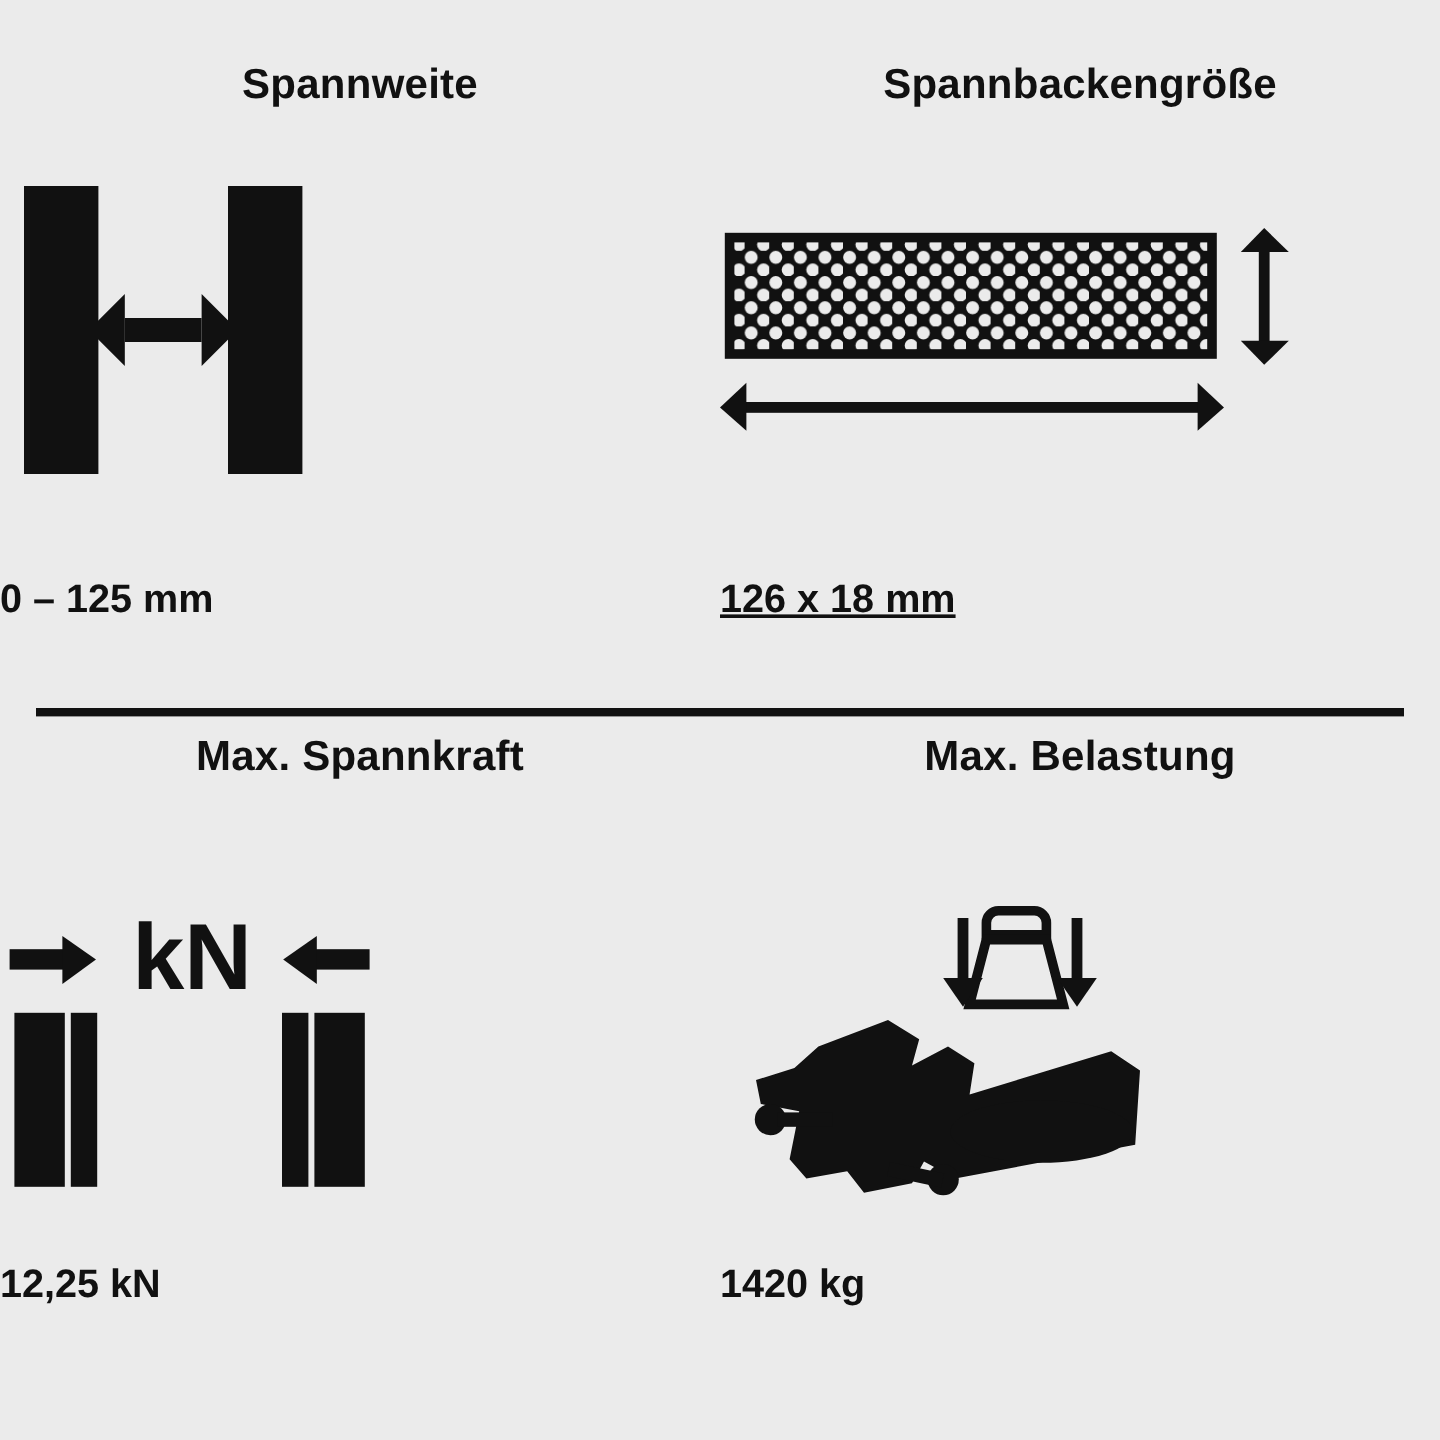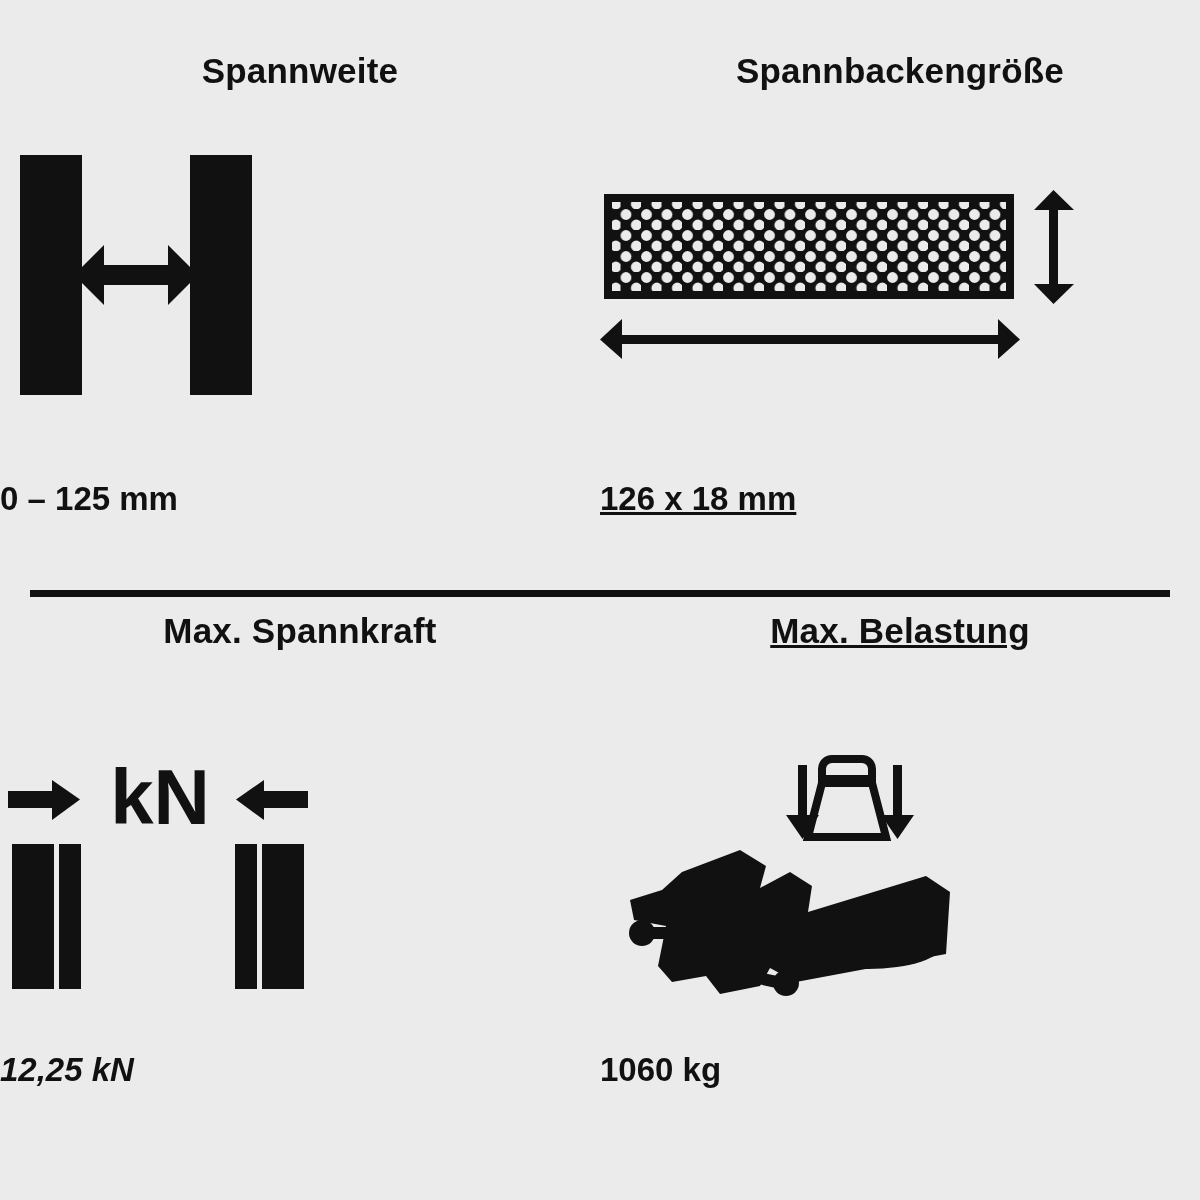--- a/index.html
+++ b/index.html
@@ -52,25 +52,25 @@
     flex: 1;
     display: flex;
     align-items: center;
     justify-content: flex-start;
     width: 100%;
   }
   
   .cell.c1 { padding-top: 52px; padding-bottom: 130px; }
   .cell.c2 { padding-top: 52px; padding-bottom: 104px; }
   .cell.c3 { padding-top: 22px; padding-bottom: 112px; }
-  .cell.c4 { padding-top: 22px; padding-bottom: 116px; text-decoration: underline; }
+  .cell.c4 { padding-top: 22px; padding-bottom: 116px; }
 
   .cell.c1 .cell-value { position: absolute; bottom: 73px; left: 0; right: 0; }
   .cell.c2 .cell-value { position: absolute; bottom: 73px; left: 0; right: 0; text-decoration: underline; }
-  .cell.c3 .cell-value { position: absolute; bottom: 112px; left: 0; right: 0; font-style: italic; }
+  .cell.c3 .cell-value { position: absolute; bottom: 112px; left: 0; right: 0; }
   .cell.c4 .cell-value { position: absolute; bottom: 112px; left: 0; right: 0; }
 
   .divider {
     position: absolute;
     left: 30px;
     right: 30px;
     top: 590px;
     height: 7px;
     background: #111111;
   }
@@ -188,18 +188,18 @@
               <path d="M82 135 l58 -22 l26 16 l-6 22 l30 -16 l22 14 l-4 26 l118 -36 l24 16 l-4 62 l-150 28 l-26 -14 l-10 18 l-40 8 l-14 -18 l-34 6 l-14 -16 l8 -40 l-32 -6 l-4 -20 l32 -10 z"></path>
               <circle cx="42" cy="196" r="13"></circle>
               <rect x="48" y="190" width="46" height="12"></rect>
               <circle cx="186" cy="246" r="13"></circle>
               <rect x="140" y="236" width="46" height="12" transform="rotate(12 163 242)"></rect>
               <ellipse cx="268" cy="206" rx="76" ry="26"></ellipse>
             </g>
           </svg>
         </span>
       </div>
-      <div class="cell-value">1060 kg</div>
+      <div class="cell-value">1420 kg</div>
     </div>
 
   </div>
   <div class="divider"></div>
 </div>
 
 </body></html>

